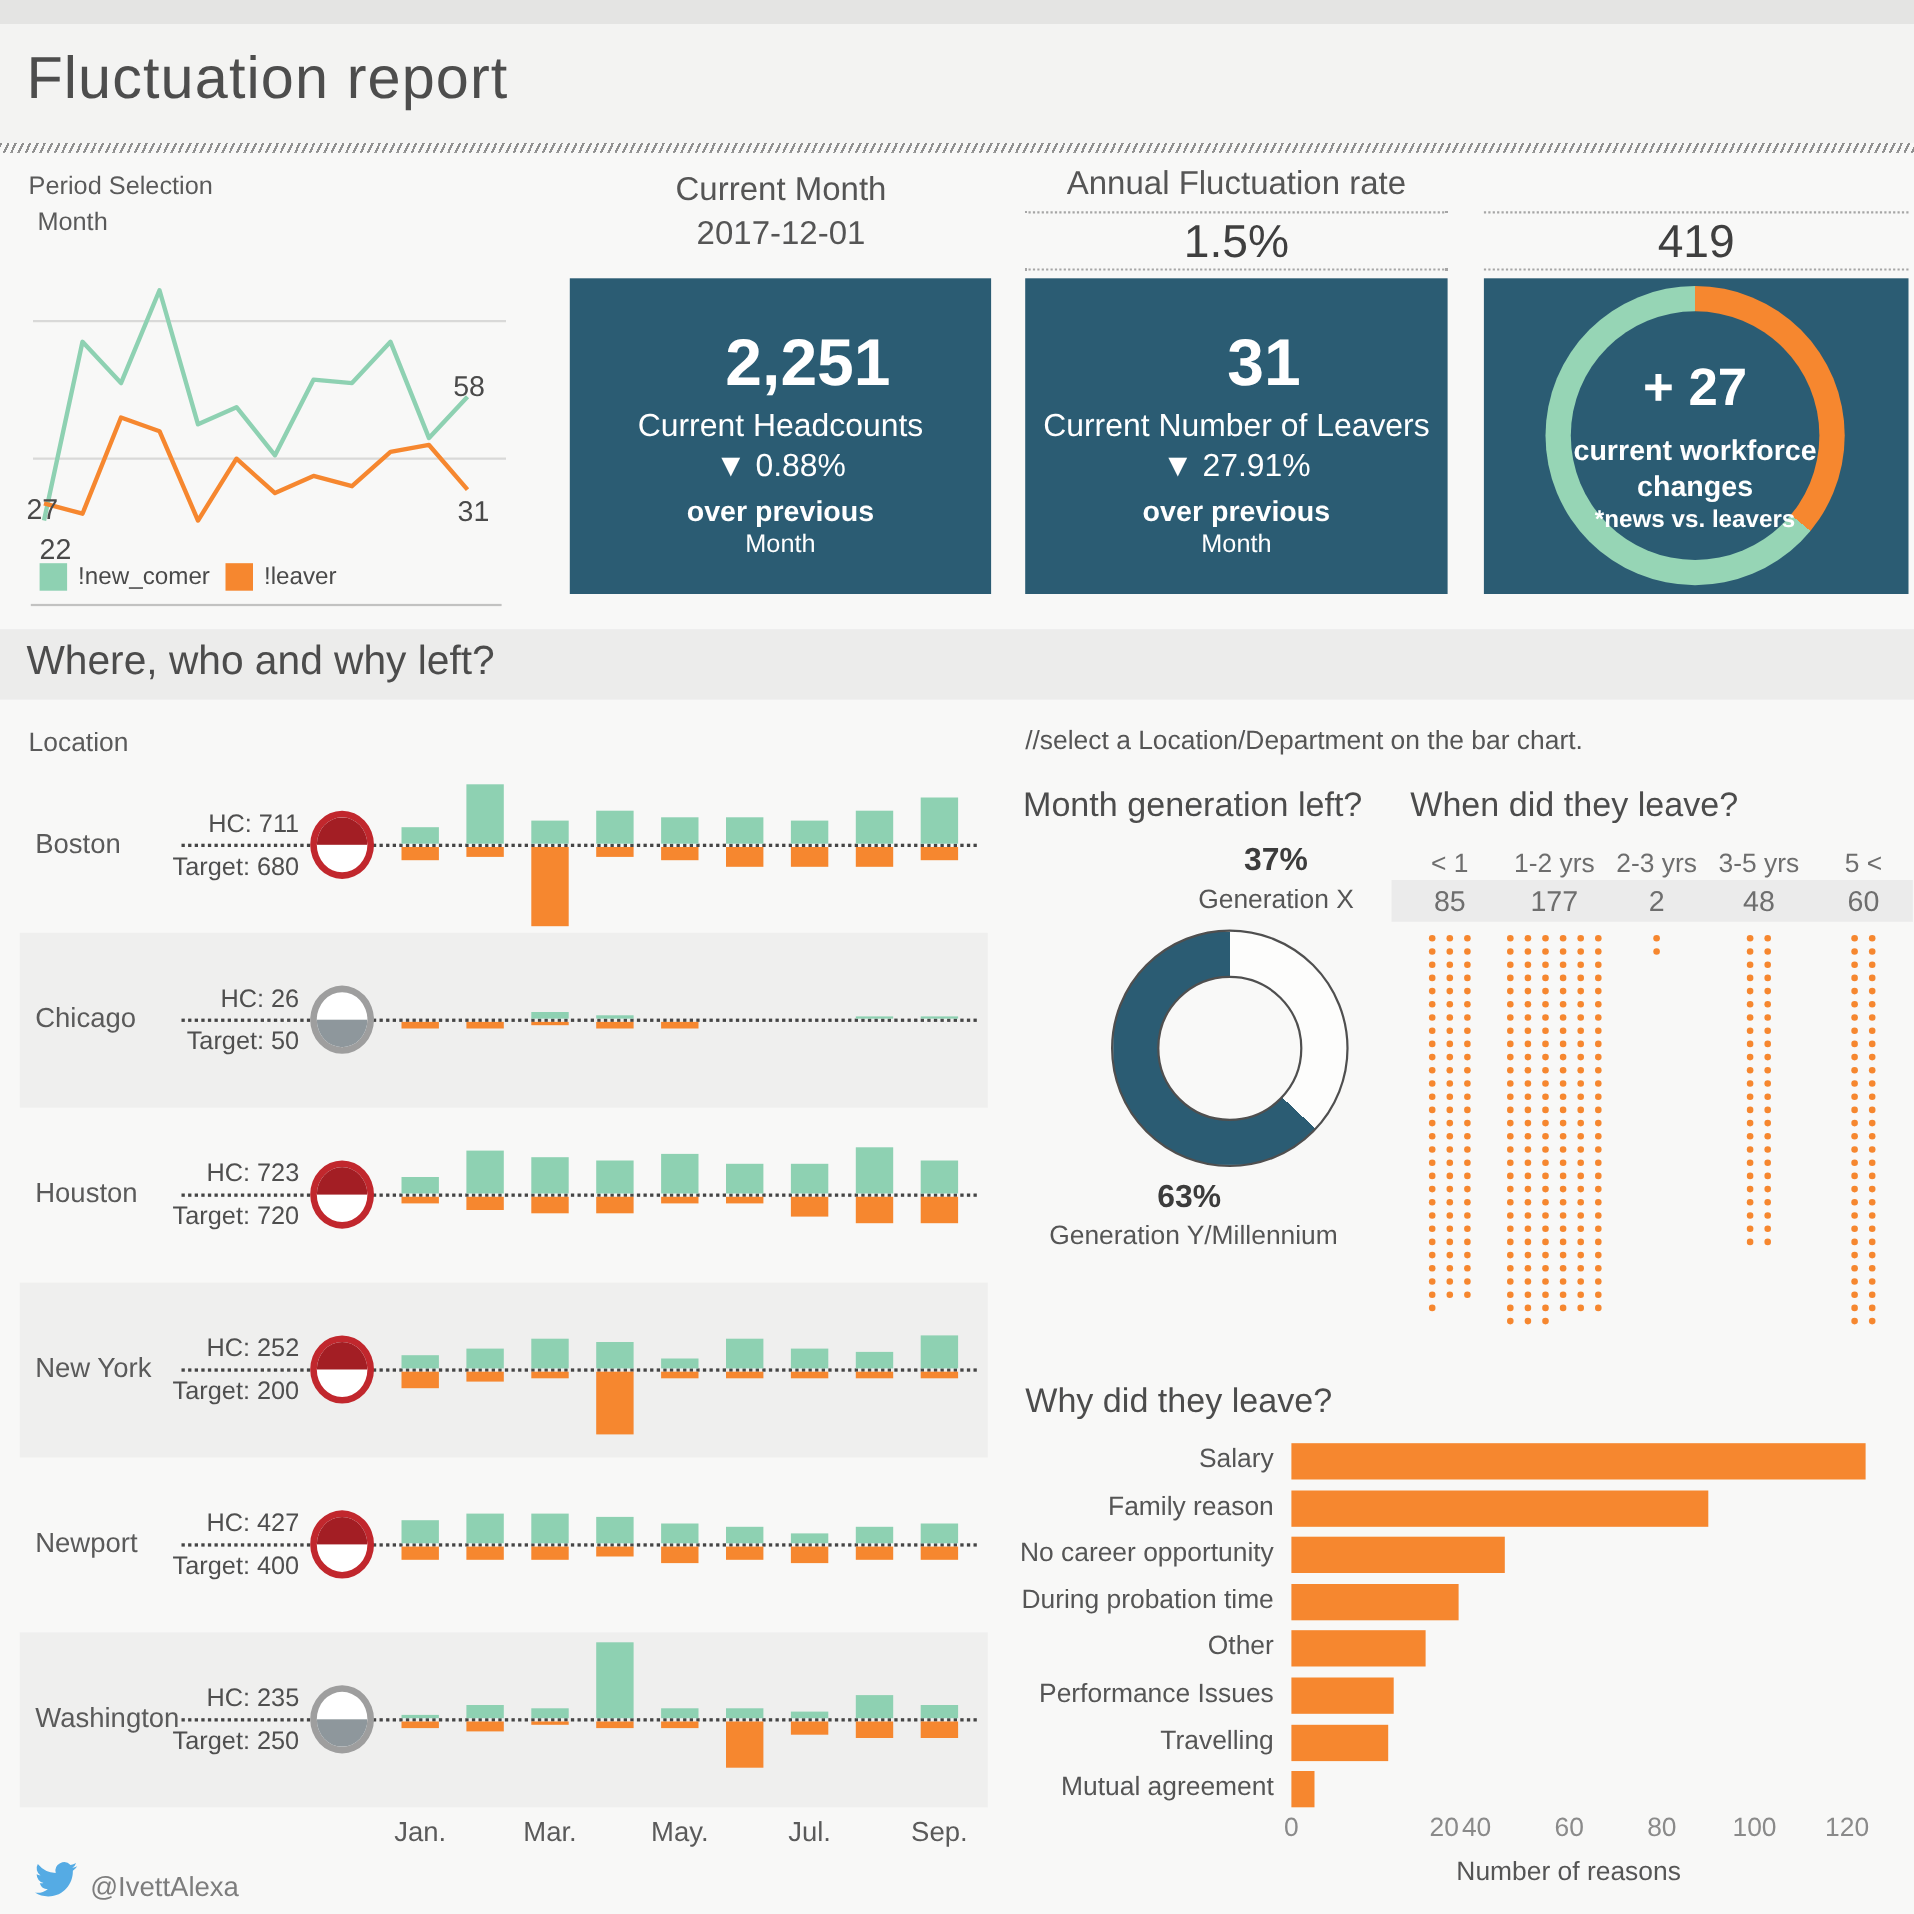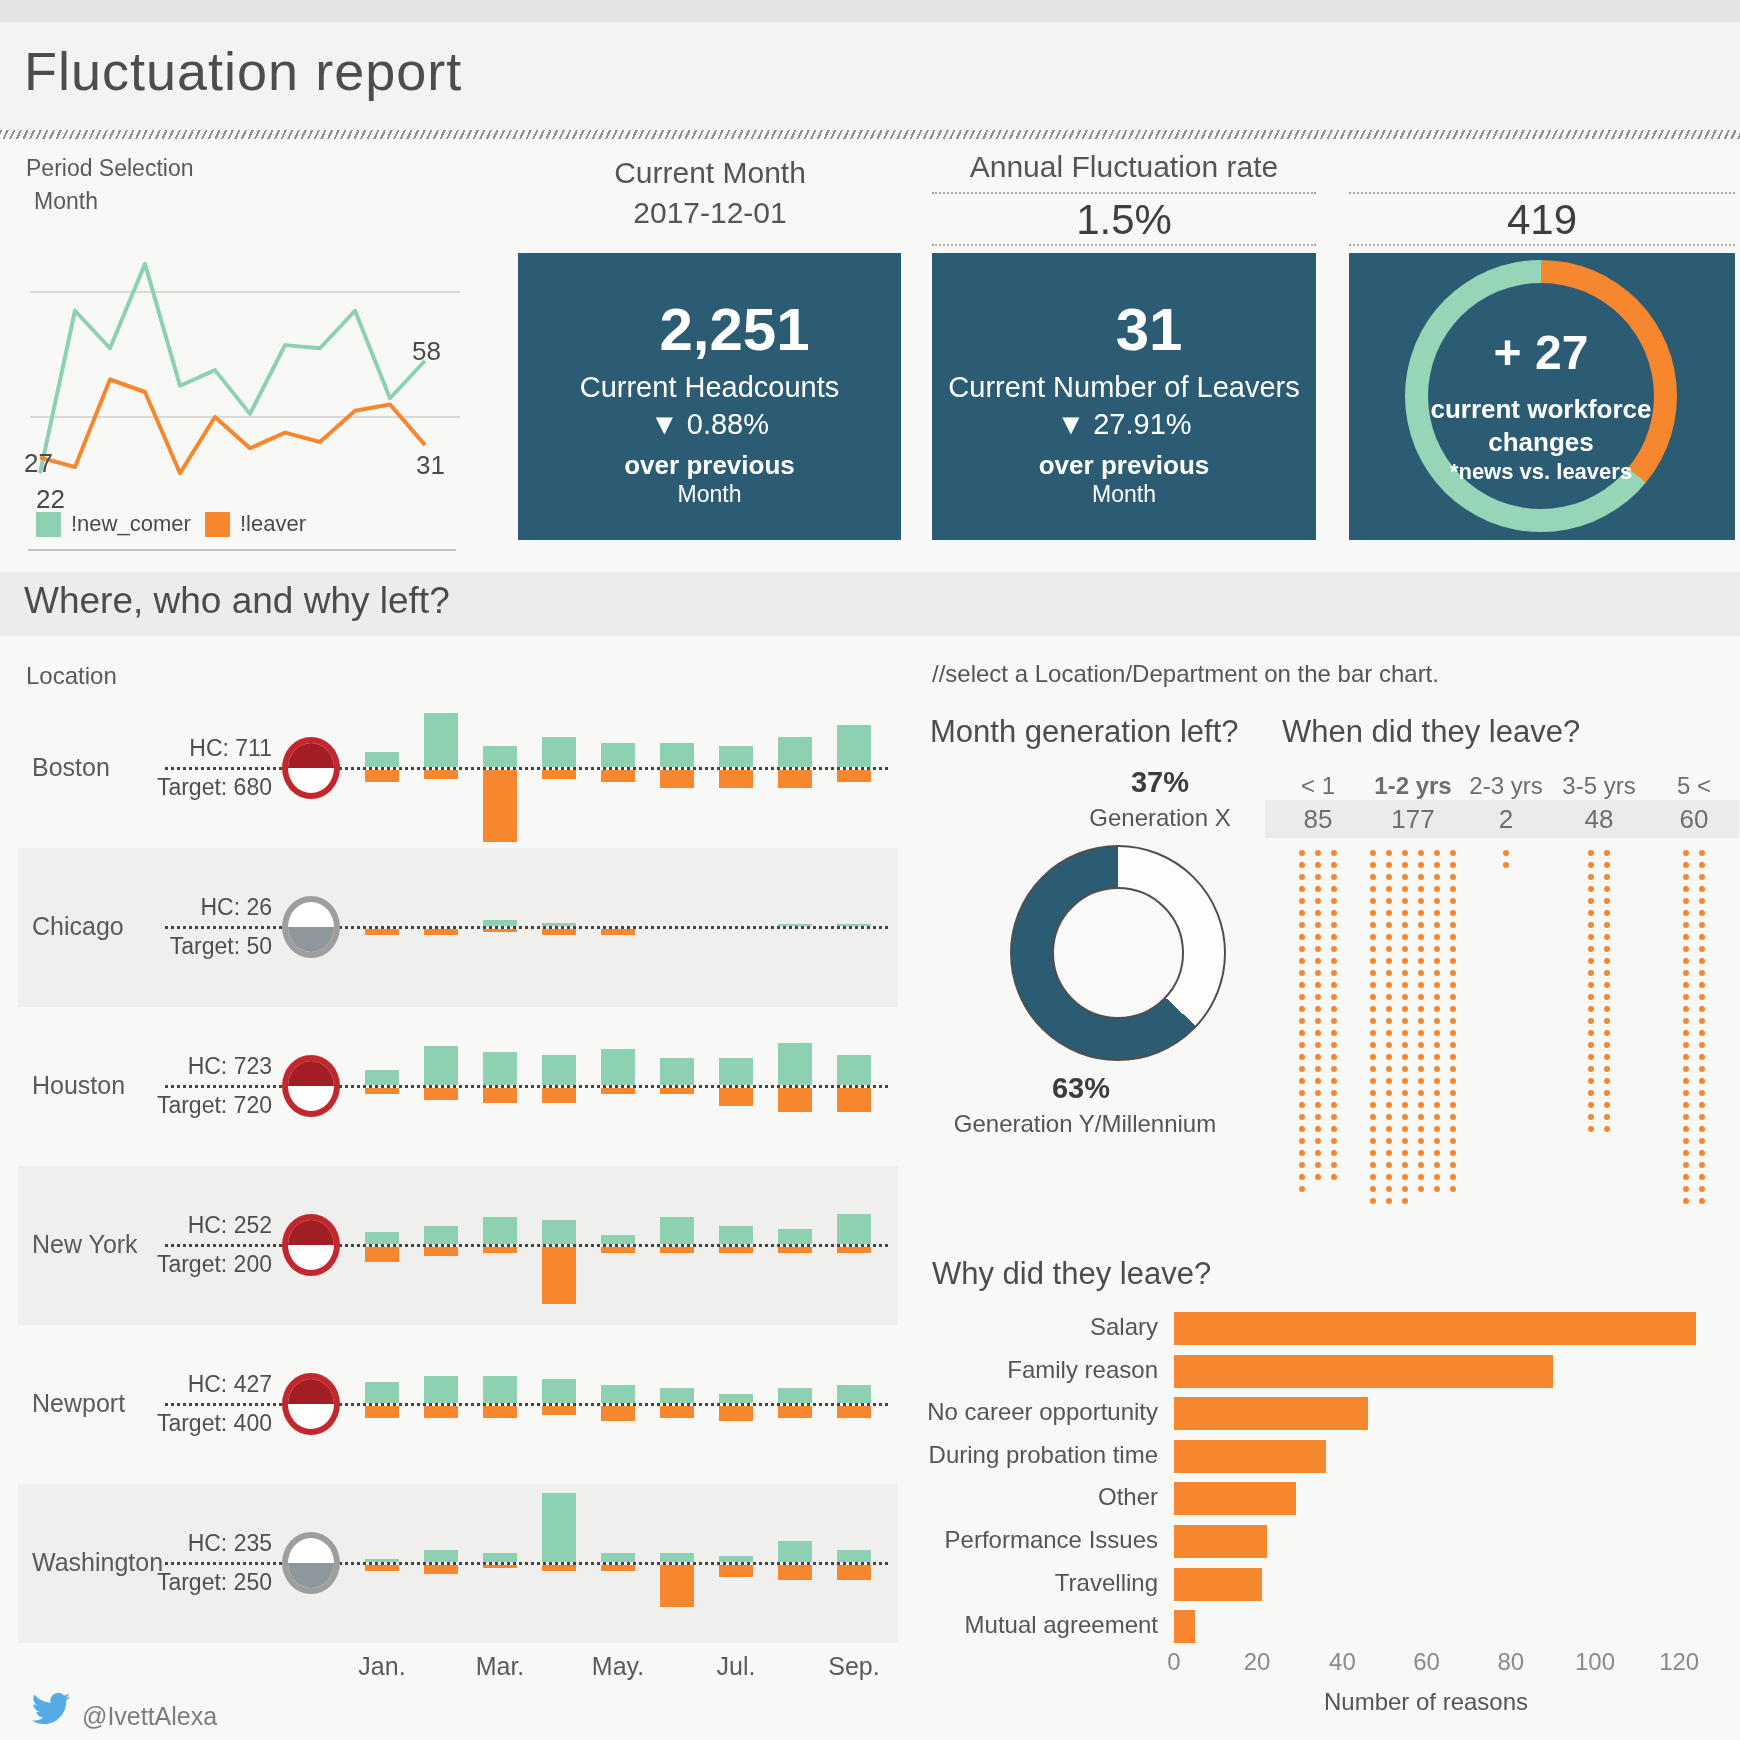--- a/index.html
+++ b/index.html
@@ -393,21 +393,21 @@
         <i></i>
         <i></i>
         <i></i>
         <i></i>
         <i></i>
         <i></i>
         <i></i>
         <i></i>
         <i></i>
       </div>
-      <div class="abs ten-head" style="left: 1353px; top: 772px; font-weight: bold;">1-2 yrs</div>
+      <div class="abs ten-head" style="left: 1353px; top: 772px;">1-2 yrs</div>
       <div class="abs ten-val" style="left: 1353px; top: 804px;">177</div>
       <div class="dotgrid" style="left: 1365px; top: 848px; grid-template-columns: repeat(6, 16px);">
         <i></i>
         <i></i>
         <i></i>
         <i></i>
         <i></i>
         <i></i>
         <i></i>
         <i></i>
@@ -717,21 +717,21 @@
       <div class="r-bar" style="top: 1439.8px; width: 151.56px;"></div>
       <div class="abs r-label" style="left: 830px; top: 1479.4px;">Other</div>
       <div class="r-bar" style="top: 1482.4px; width: 122.09px;"></div>
       <div class="abs r-label" style="left: 830px; top: 1522px;">Performance Issues</div>
       <div class="r-bar" style="top: 1525px; width: 92.62px;"></div>
       <div class="abs r-label" style="left: 830px; top: 1564.6px;">Travelling</div>
       <div class="r-bar" style="top: 1567.6px; width: 88.41px;"></div>
       <div class="abs r-label" style="left: 830px; top: 1607.2px;">Mutual agreement</div>
       <div class="r-bar" style="top: 1610.2px; width: 21.05px;"></div>
       <div class="abs tick" style="left: 1144px; top: 1648px;">0</div>
-      <div class="abs tick" style="left: 1227px; top: 1648px;">20</div>
+      <div class="abs tick" style="left: 1283px; top: 1648px;">20</div>
       <div class="abs tick" style="left: 1312.4px; top: 1648px;">40</div>
       <div class="abs tick" style="left: 1396.6px; top: 1648px;">60</div>
       <div class="abs tick" style="left: 1480.8px; top: 1648px;">80</div>
       <div class="abs tick" style="left: 1565px; top: 1648px;">100</div>
       <div class="abs tick" style="left: 1649.2px; top: 1648px;">120</div>
     </div>
   <div class="abs" id="xaxis-title">Number of reasons</div>
 
   <svg class="abs" style="left:26px;top:1688px;" width="50" height="42" viewBox="0 0 24 24">
     <path fill="#55abe4" d="M23 4.9c-.8.4-1.7.6-2.6.8a4.5 4.5 0 0 0 2-2.5c-.9.5-1.9.9-2.9 1.1a4.5 4.5 0 0 0-7.7 4.1A12.8 12.8 0 0 1 2.5 3.7a4.5 4.5 0 0 0 1.4 6 4.4 4.4 0 0 1-2-.6v.1a4.5 4.5 0 0 0 3.6 4.4 4.6 4.6 0 0 1-2 .1 4.5 4.5 0 0 0 4.2 3.1A9 9 0 0 1 1 18.6a12.7 12.7 0 0 0 6.9 2c8.3 0 12.8-6.9 12.8-12.8v-.6c.9-.6 1.6-1.4 2.3-2.3z"></path>

